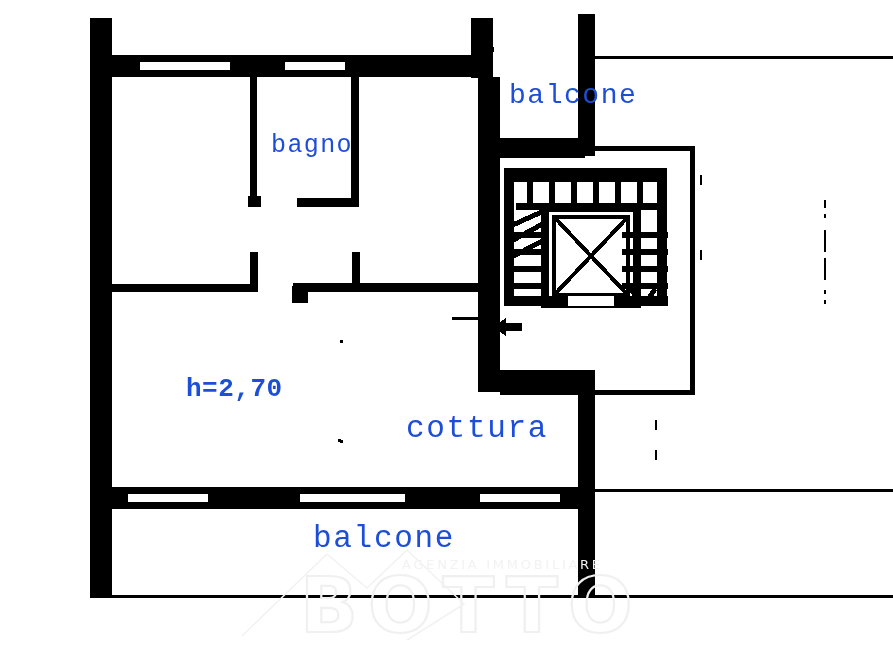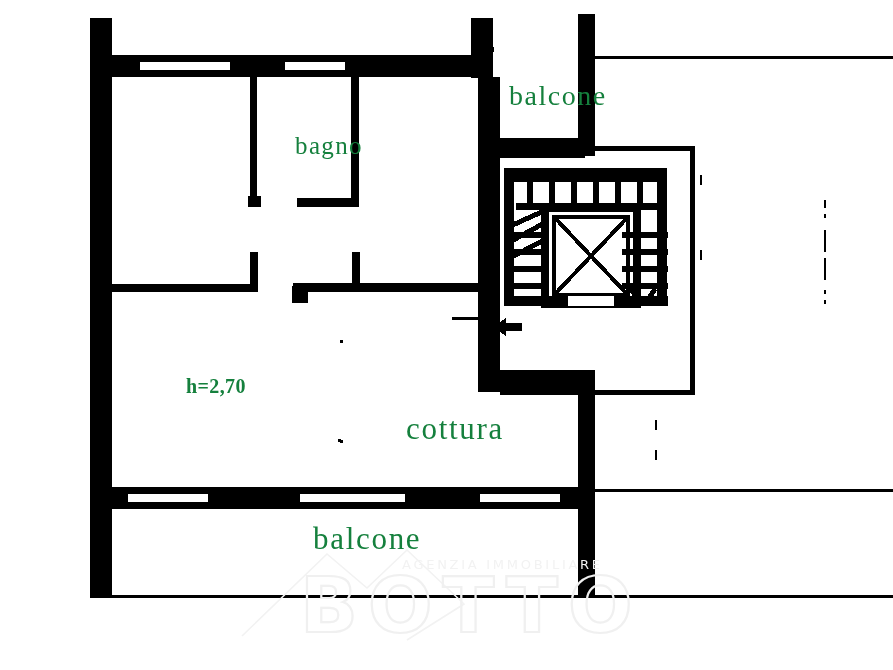--- a/index.html
+++ b/index.html
@@ -16,33 +16,33 @@
   }
   svg#plan-svg{
     position:absolute;
     left:0; top:0;
     width:893px;
     height:670px;
     display:block;
   }
   .room-label{
     position:absolute;
-    color:#15803d;
-    font-family:Liberation Serif, serif;
+    color:#1d4ed8;
+    font-family:Liberation Mono, monospace;
     font-weight:400;
     letter-spacing:0.055em;
     white-space:nowrap;
     line-height:1;
     -webkit-font-smoothing:none;
   }
-  .lbl-bagno{ left:271px; top:133px; font-size:25px;margin-left:24px; }
+  .lbl-bagno{ left:271px; top:133px; font-size:25px; }
   .lbl-balcone-top{ left:509px; top:82px; font-size:28px; }
   .lbl-cottura{ left:406px; top:413px; font-size:31px; }
   .lbl-balcone-bottom{ left:313px; top:523px; font-size:31px; }
-  .lbl-height{ left:186px; top:376px; font-size:20px; font-weight:700; letter-spacing:0.02em;text-align:center;}
+  .lbl-height{ left:186px; top:376px; font-size:26px; font-weight:700; letter-spacing:0.02em;text-align:center;}
 
   
   #watermark{
     position:absolute;
     left:232px;
     top:536px;
     width:430px;
     height:106px;
     pointer-events:none;
   }

